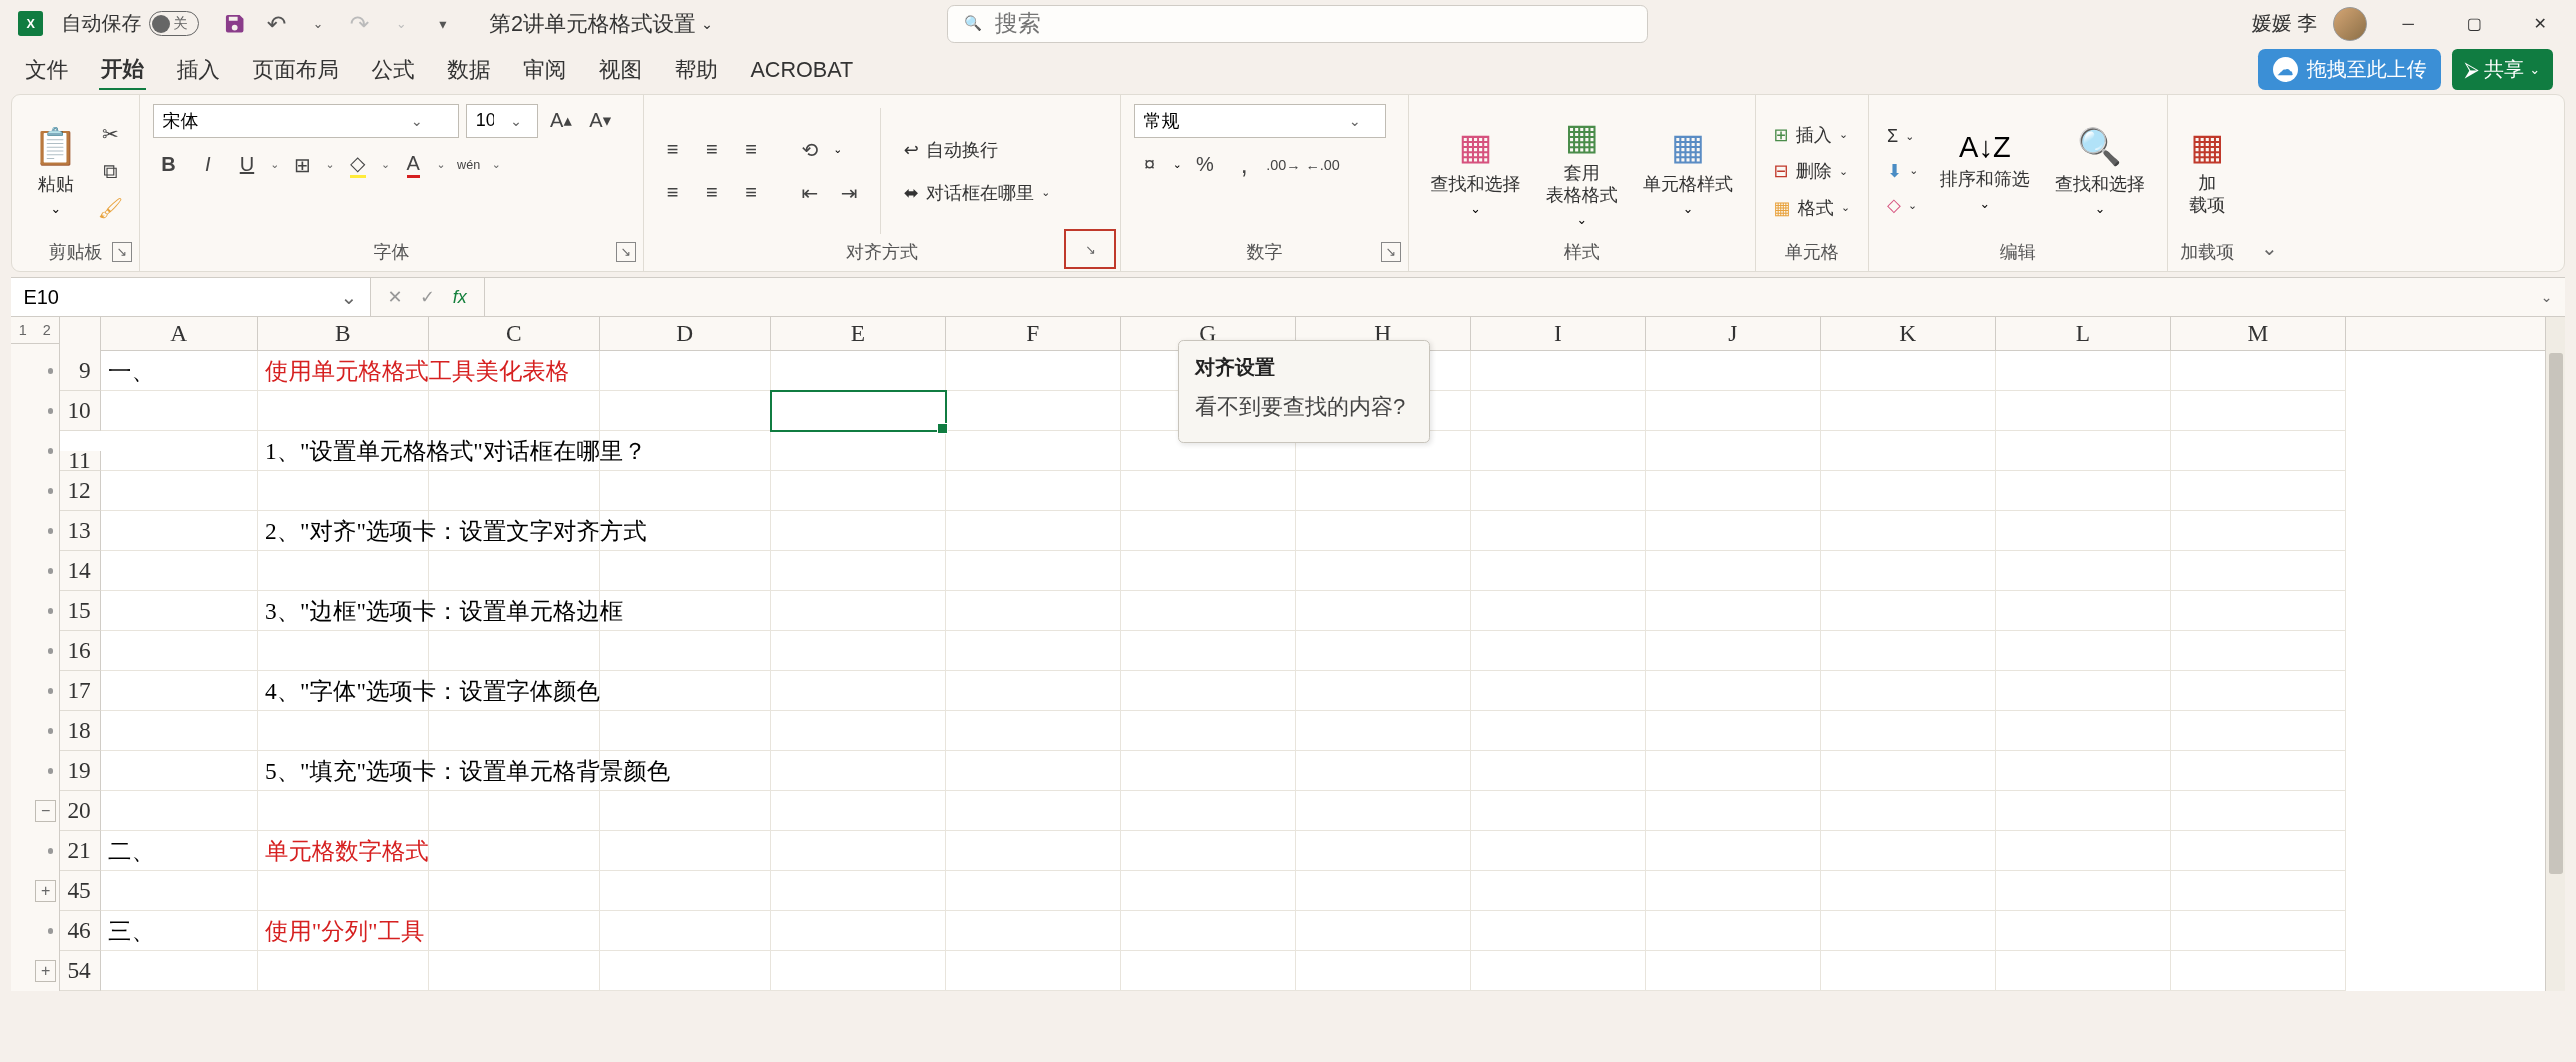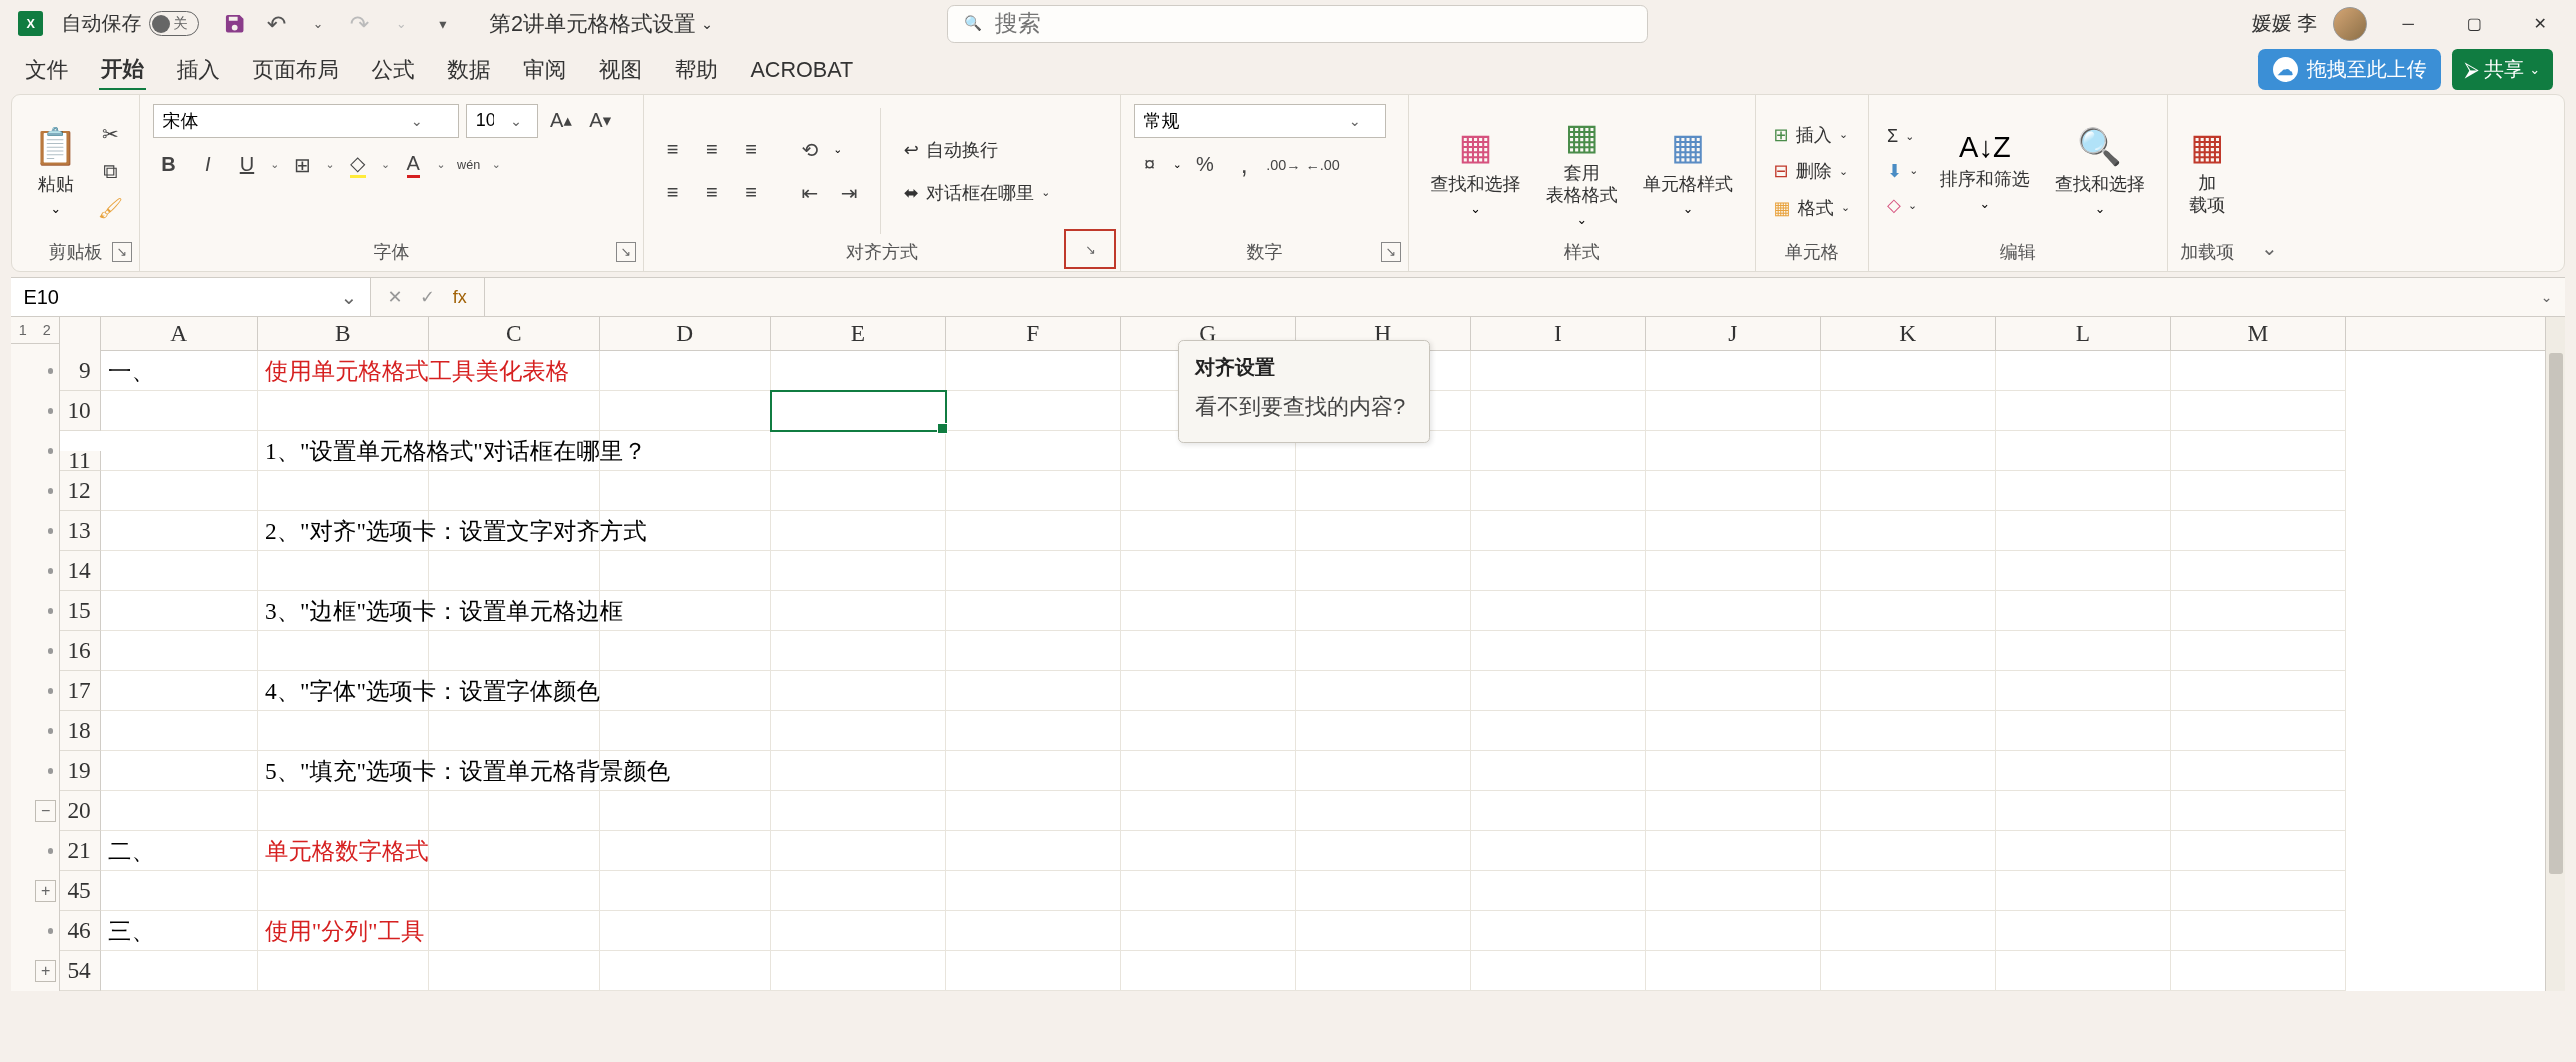--- a/index.html
+++ b/index.html
@@ -59,21 +59,21 @@
 .tooltip { position: absolute; left: 1178px; top: 340px; width: 252px; background: #f8f6f2; border: 0.9px solid #c8c4bc; border-radius: 5.4px; padding: 12.6px 16px; box-shadow: 1.8px 1.8px 5.4px rgba(0,0,0,0.1); z-index: 100; }
 .tooltip .tt-title { font-size: 20px; font-weight: bold; color: #222; margin-bottom: 9px; }
 .tooltip .tt-line { font-size: 22px; color: #444; margin-bottom: 7.2px; line-height: 1.5; }
 
 
 .formula-bar { height: 40px; display: flex; align-items: center; border-top: 0.9px solid #d0ccc6; border-bottom: 0.9px solid #d0ccc6; background: #fbf8f4; margin: 5.4px 10.8px 0 10.8px; }
 .name-box { width: 360px; height: 100%; border-right: 0.9px solid #d0ccc6; display: flex; align-items: center; padding: 0 12.6px; font-size: 20px; background: #fff; }
 .name-box .arrow { margin-left: auto; color: #666; }
 .fb-btns { display: flex; align-items: center; gap: 5.4px; padding: 0 10.8px; border-right: 0.9px solid #d0ccc6; height: 100%; }
 .fb-btn { width: 27px; height: 27px; display: flex; align-items: center; justify-content: center; color: #999; font-size: 18px; }
-.fx { color: #a16207; }
+.fx { font-style: italic; color: #15803d; }
 .formula-input { flex: 1; padding: 0 12.6px; font-size: 18px; }
 .fb-expand { padding: 0 12.6px; color: #666; cursor: pointer; }
 
 
 .grid-wrap { display: flex; margin: 0 10.8px; background: #fff; }
 .gutter-left { width: 90px; display: flex; flex-direction: column; }
 .gutter-tabs { width: 49px; background: #fbf8f4; border-right: 0.9px solid #d0ccc6; }
 .gtab { height: 27px; display: flex; align-items: center; justify-content: center; font-size: 14.4px; color: #666; border-bottom: 0.9px solid #d0ccc6; }
 .outline-btn { height: 40px; display: flex; align-items: center; justify-content: center; font-size: 16px; color: #666; border: 0.9px solid #c0bcb4; margin: 1.8px; cursor: pointer; }
 .grid { flex: 1; }

